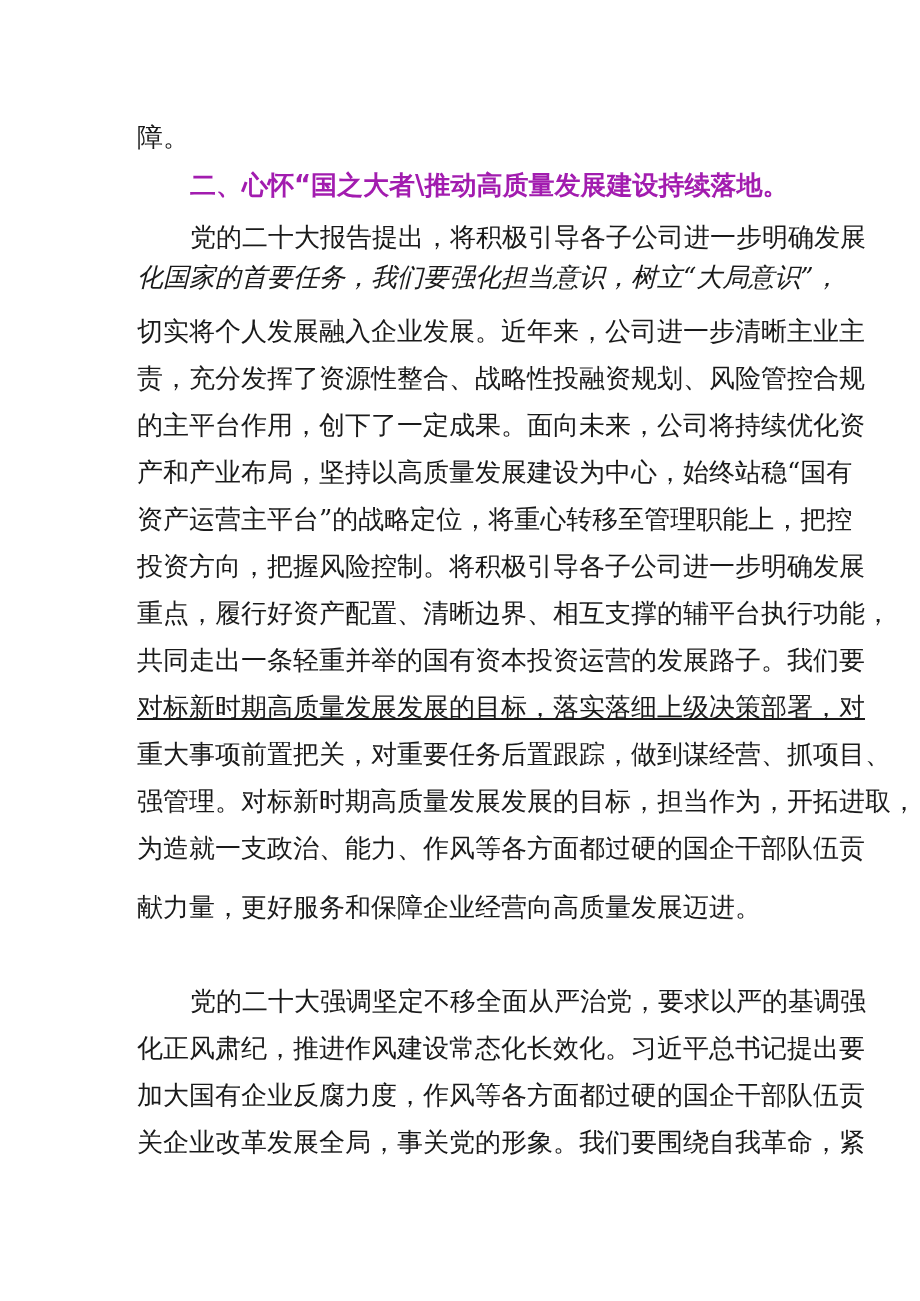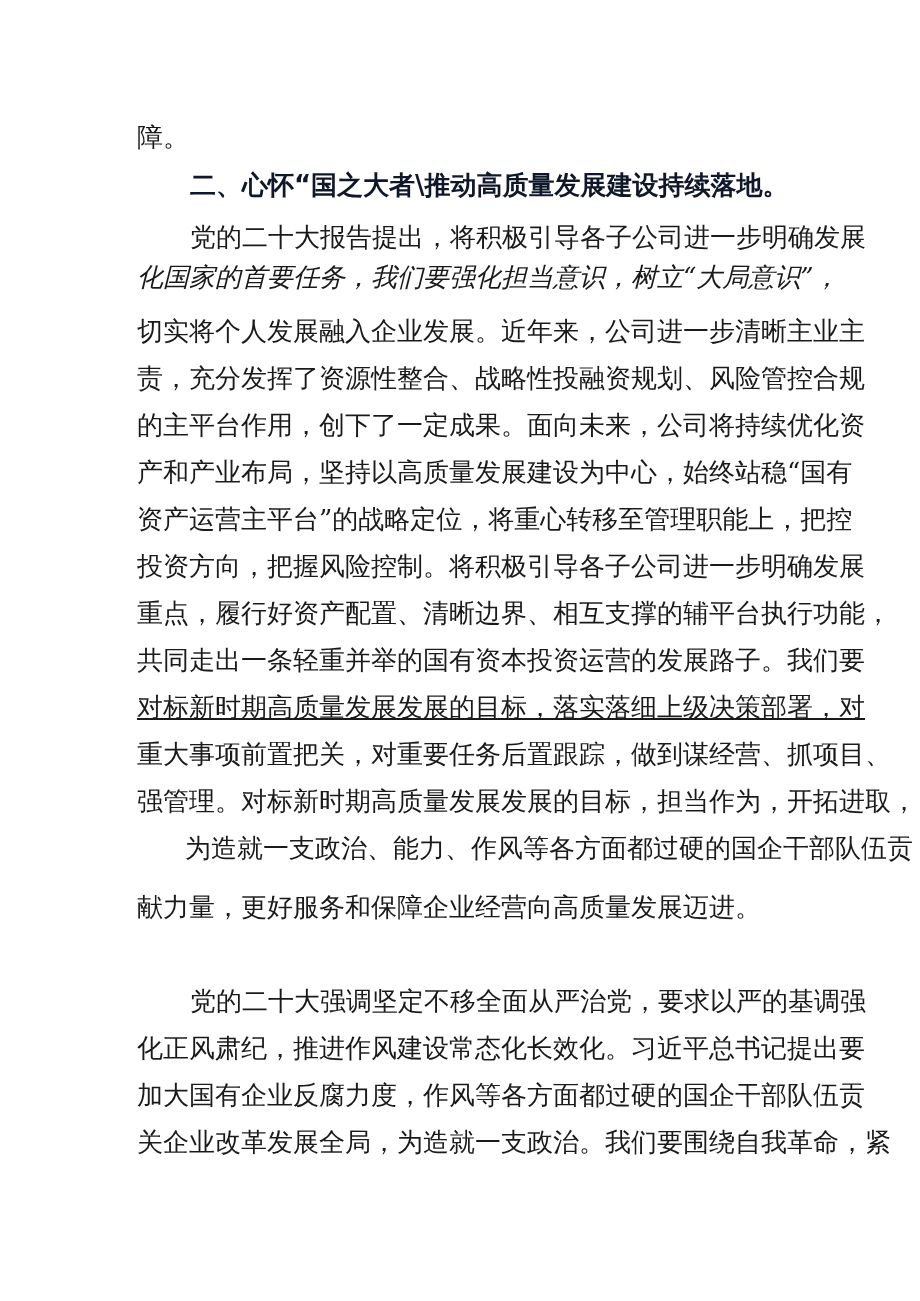--- a/index.html
+++ b/index.html
@@ -22,21 +22,21 @@
   .line.last { text-align-last: left; }
   .line.indent { left: 190px; width: 612px; }
   .heading {
     position: absolute;
     left: 190px;
     height: 36px;
     line-height: 36px;
     font-family: "DejaVu Sans", "Liberation Sans", sans-serif;
     font-weight: bold;
     font-size: 26px;
-    color: #0f172a;
+    color: #a21caf;
     white-space: nowrap;
   }
 </style>
 </head>
 <body>
 
 <div class="page">
 
   <div class="line last" style="top:120px;">障。</div>
 
@@ -49,25 +49,25 @@
     <div class="line" style="top:361px;">责，充分发挥了资源性整合、战略性投融资规划、风险管控合规</div>
     <div class="line" style="top:408px;">的主平台作用，创下了一定成果。面向未来，公司将持续优化资</div>
     <div class="line" style="top:455px;">产和产业布局，坚持以高质量发展建设为中心，始终站稳“国有</div>
     <div class="line" style="top:502px;">资产运营主平台”的战略定位，将重心转移至管理职能上，把控</div>
     <div class="line" style="top:549px;">投资方向，把握风险控制。将积极引导各子公司进一步明确发展</div>
     <div class="line" style="top:596px;">重点，履行好资产配置、清晰边界、相互支撑的辅平台执行功能，</div>
     <div class="line" style="top:643px;">共同走出一条轻重并举的国有资本投资运营的发展路子。我们要</div>
     <div class="line" style="top:690px;text-decoration:underline;">对标新时期高质量发展发展的目标，落实落细上级决策部署，对</div>
     <div class="line" style="top:737px;">重大事项前置把关，对重要任务后置跟踪，做到谋经营、抓项目、</div>
     <div class="line" style="top:784px;">强管理。对标新时期高质量发展发展的目标，担当作为，开拓进取，</div>
-    <div class="line" style="top:831px;margin-left:48px;">为造就一支政治、能力、作风等各方面都过硬的国企干部队伍贡</div>
+    <div class="line" style="top:831px;">为造就一支政治、能力、作风等各方面都过硬的国企干部队伍贡</div>
     <div class="line last" style="top:890px;">献力量，更好服务和保障企业经营向高质量发展迈进。</div>
   </div>
 
 
   <div>
     <div class="line indent" style="top:984px;">党的二十大强调坚定不移全面从严治党，要求以严的基调强</div>
     <div class="line" style="top:1031px;">化正风肃纪，推进作风建设常态化长效化。习近平总书记提出要</div>
     <div class="line" style="top:1078px;">加大国有企业反腐力度，作风等各方面都过硬的国企干部队伍贡</div>
-    <div class="line" style="top:1125px;">关企业改革发展全局，为造就一支政治。我们要围绕自我革命，紧</div>
+    <div class="line" style="top:1125px;">关企业改革发展全局，事关党的形象。我们要围绕自我革命，紧</div>
   </div>
 
 </div>
 
 </body></html>

